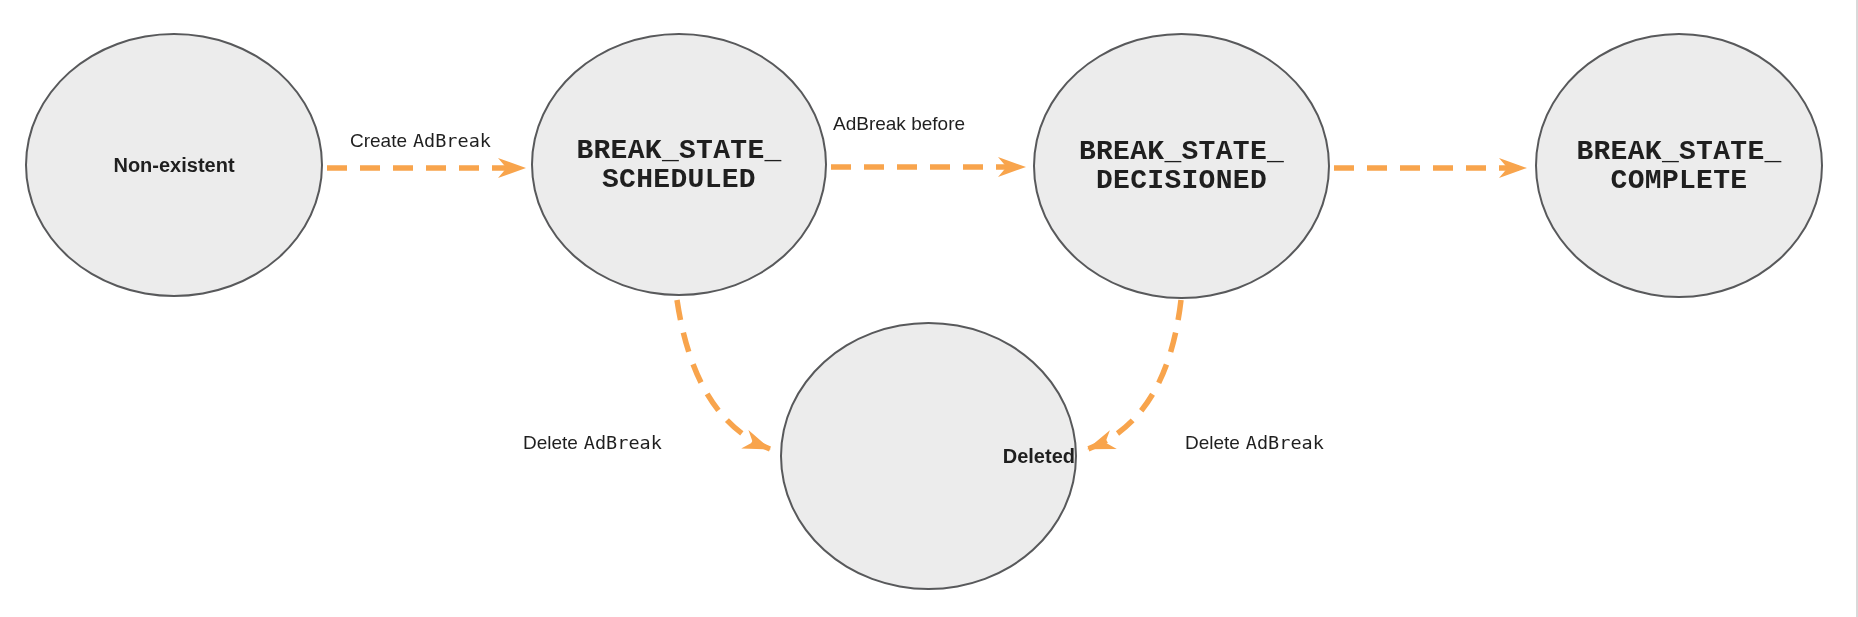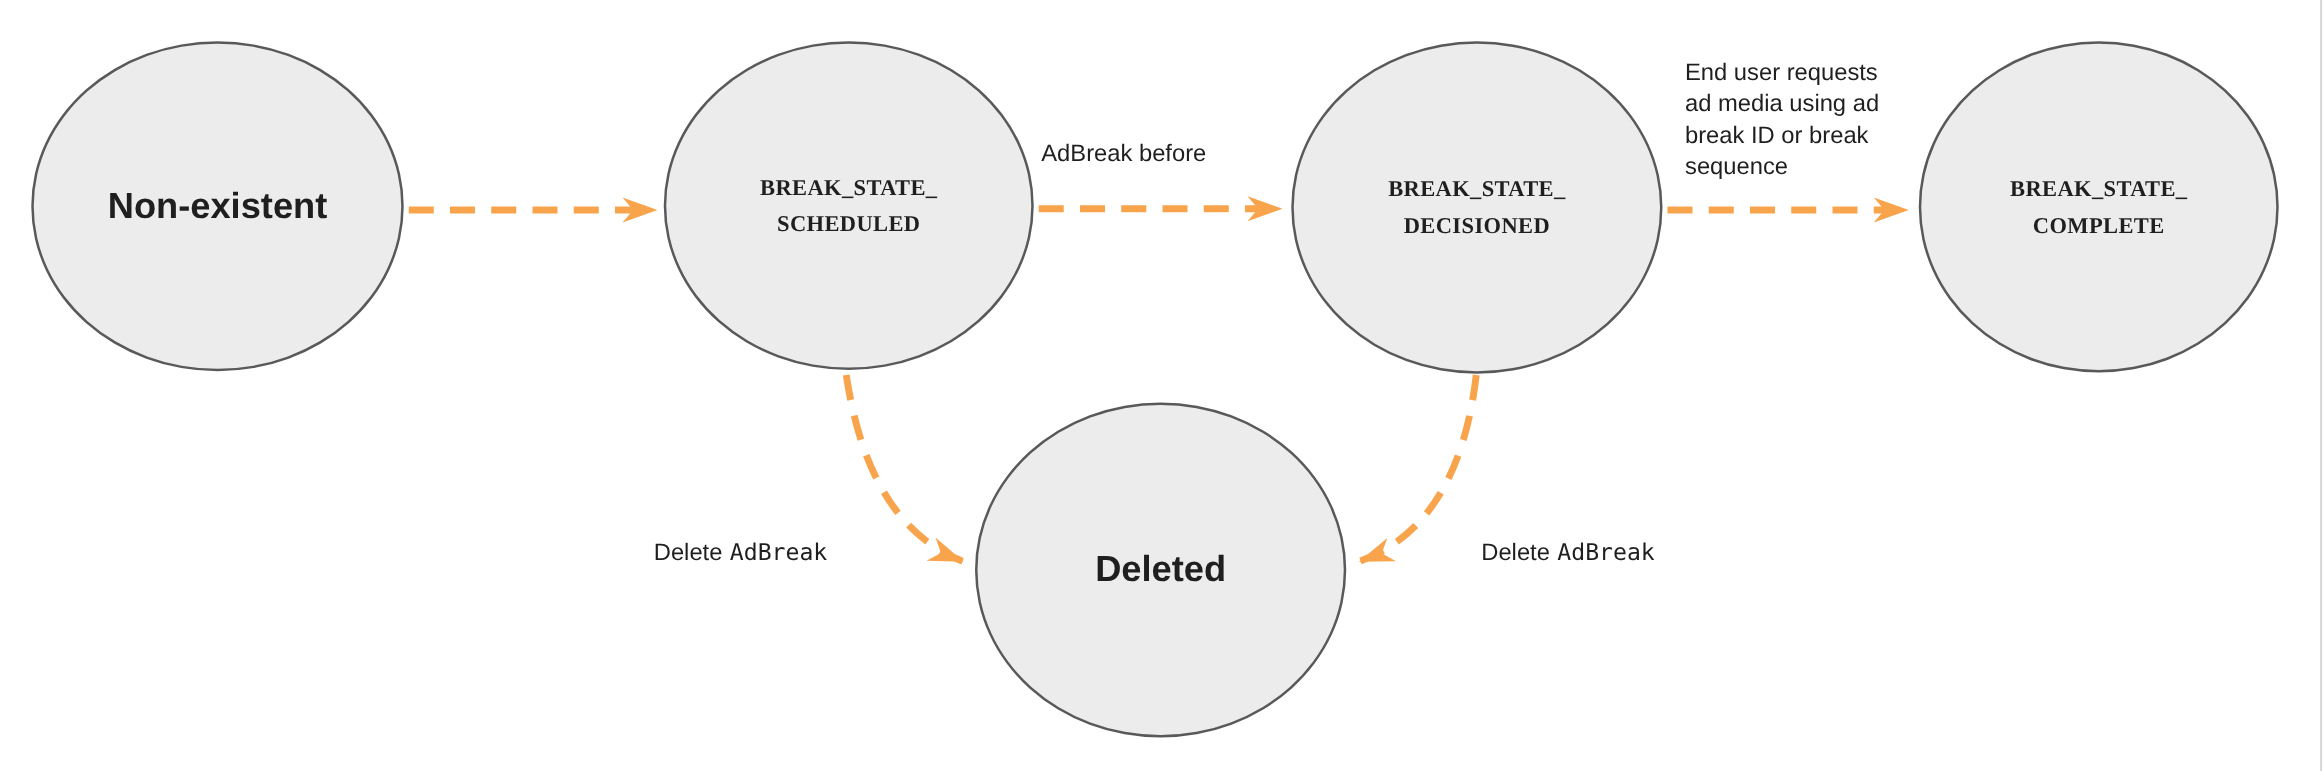--- a/index.html
+++ b/index.html
@@ -24,26 +24,26 @@
     position:absolute;
     background:var(--node-fill,#ECECEC);
     border:2px solid var(--node-border,#58595B);
     border-radius:50%;
     display:flex;align-items:center;justify-content:center;
     text-align:center;
     box-sizing:border-box;
   }
   .state-label{
     font-family:"Liberation Sans",sans-serif;
-    font-weight:bold;font-size:29px;
+    font-weight:bold;font-size:20px;
     white-space:pre-line;
   }
   .state-label-code{
-    font-family:Liberation Serif, serif;
-    font-weight:bold;font-size:18px;line-height:29px;
+    font-family:Liberation Mono, monospace;
+    font-weight:bold;font-size:28px;line-height:29px;
     white-space:pre-line;letter-spacing:0.3px;
   }
   .edge-label{
     position:absolute;
     font-size:19px;line-height:25px;
     white-space:pre-line;
   }
   .edge-plain{font-family:"Liberation Sans",sans-serif;}
   .edge-code{font-family:"DejaVu Sans Mono",monospace;font-size:18.5px;}
   .edge-code-inline{margin-left:0.32em;}
@@ -82,33 +82,32 @@
   <div class="node" style="left:1033px;top:33px;width:297px;height:266px;">
     <div class="state-label-code">BREAK_STATE_
 DECISIONED</div>
   </div>
 
   <div class="node" style="left:1535px;top:33px;width:288px;height:265px;">
     <div class="state-label-code">BREAK_STATE_
 COMPLETE</div>
   </div>
 
-  <div class="node" style="left:780px;top:322px;width:297px;height:268px;">
+  <div class="node" style="left:780px;top:322px;width:297px;height:268px;justify-content:flex-end;">
     <div class="state-label">Deleted</div>
   </div>
 
+  <div class="edge-label" style="left:350px;top:103px;">
+    <span class="edge-plain">Create</span><span class="edge-code edge-code-inline">AdBreak</span>
+  </div>
 
   <div class="edge-label" style="left:833px;top:86px;">
     <div class="edge-plain">AdBreak before</div>
   </div>
 
-  <div class="edge-label edge-plain" style="left:1348px;top:46px;">End user requests
-ad media using ad
-break ID or break
-sequence</div>
 
   <div class="edge-label" style="left:523px;top:405px;">
     <span class="edge-plain">Delete</span><span class="edge-code edge-code-inline">AdBreak</span>
   </div>
 
   <div class="edge-label" style="left:1185px;top:405px;">
     <span class="edge-plain">Delete</span><span class="edge-code edge-code-inline">AdBreak</span>
   </div>
 
   <div class="right-edge-strip"></div>

